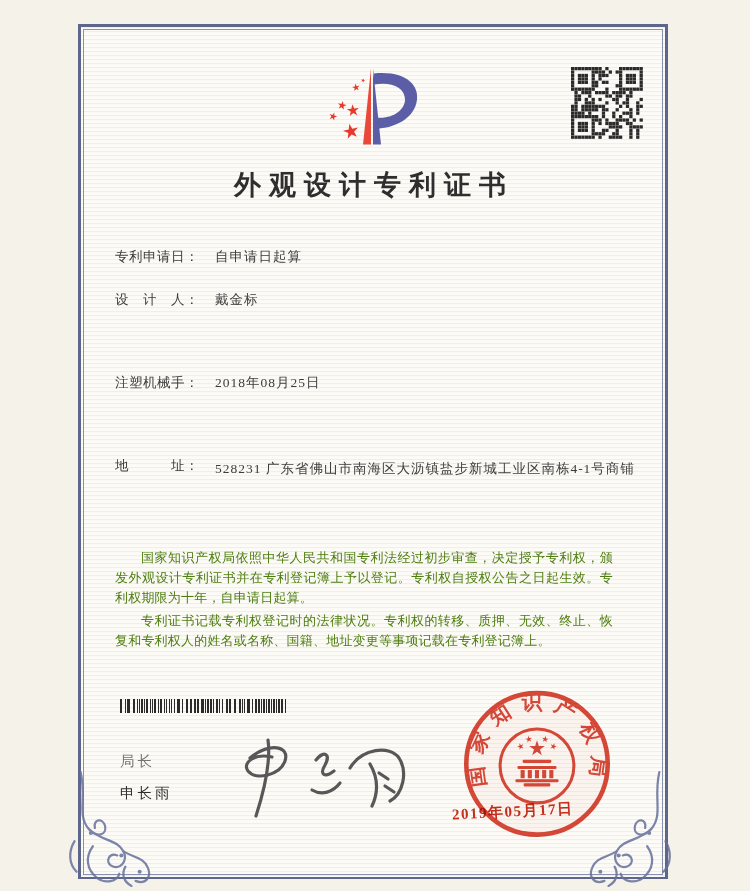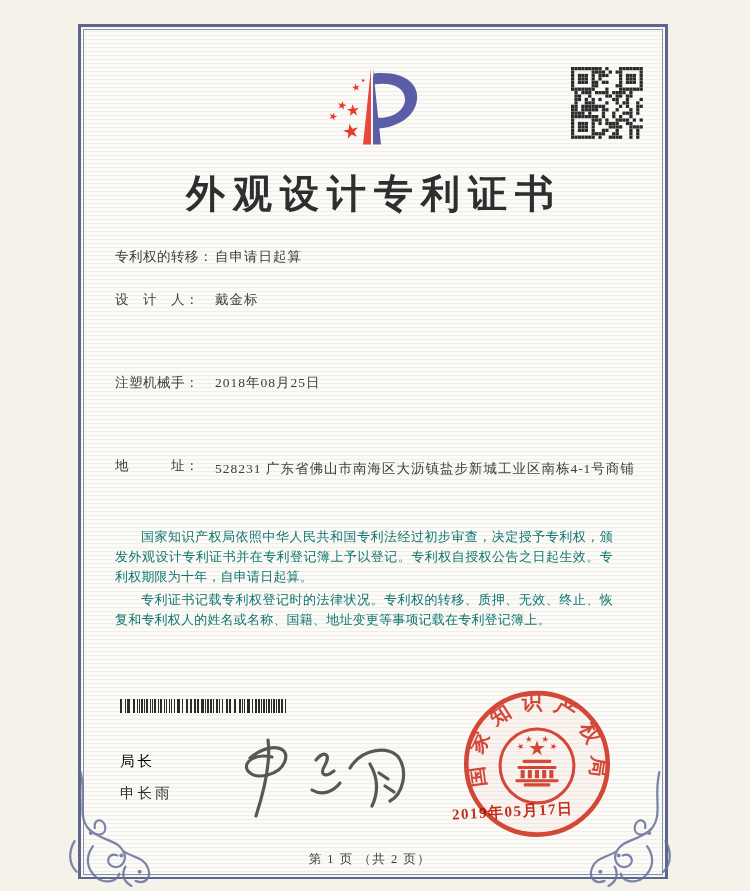--- a/index.html
+++ b/index.html
@@ -24,38 +24,38 @@
   .frame::after{
     content:"";position:absolute;inset:2px;border:1px solid #8991b1;pointer-events:none;
   }
   .certno{
     position:absolute;left:103px;top:68px;font-size:13.5px;letter-spacing:2.5px;color:#4a4a4a;
   }
   .logo{position:absolute;left:322px;top:58px;width:100px;height:96px;}
   .qr{position:absolute;left:571px;top:67px;width:72px;height:72px;}
   .title{
     position:absolute;left:78px;top:167px;width:584px;text-align:center;
-    font-size:39px;font-weight:bold;letter-spacing:8px;text-indent:8px;color:#2e2e2e;
+    font-size:27px;font-weight:bold;letter-spacing:8px;text-indent:8px;color:#2e2e2e;
   }
   .row{position:absolute;left:115px;font-size:13.5px;letter-spacing:.5px;color:#3d3d3d;white-space:nowrap;}
   .row .lbl{display:inline-block;min-width:100px;}
   .row .val{letter-spacing:1px;}
   .addr-val{
     display:inline-block;width:452px;vertical-align:top;white-space:normal;
     line-height:23px;word-break:break-all;letter-spacing:1px;
   }
   .pair2{position:absolute;left:253px;top:0;white-space:nowrap;}
   .body-text{
-    position:absolute;left:115px;top:527px;width:498px;
-    font-size:13px;line-height:20px;color:#0f766e;text-align:justify;letter-spacing:.2px;
+    position:absolute;left:115px;top:548px;width:498px;
+    font-size:13px;line-height:20px;color:#4d7c0f;text-align:justify;letter-spacing:.2px;
   }
   .body-text p{margin:0 0 3px 0;text-indent:2em;}
   .barcode{position:absolute;left:120px;top:699px;width:170px;height:14px;}
   .barcode i{position:absolute;top:0;bottom:0;background:#2b2b2b;}
-  .signer-title{position:absolute;left:120px;top:752px;font-size:14.5px;letter-spacing:3px;color:#000000;}
+  .signer-title{position:absolute;left:120px;top:752px;font-size:14.5px;letter-spacing:3px;color:#737373;}
   .signer-name{position:absolute;left:120px;top:784px;font-size:14.5px;letter-spacing:3px;color:#2f2f2f;}
   .signature{position:absolute;left:212px;top:736px;width:215px;height:85px;opacity:.85;}
   .seal{position:absolute;left:455px;top:686px;width:164px;height:164px;mix-blend-mode:multiply;opacity:.93;}
   .seal-date{
     position:absolute;left:452px;top:801px;width:170px;text-align:left;
     font-size:15px;font-weight:bold;color:#c8321f;letter-spacing:1.5px;
     transform:rotate(-3deg);mix-blend-mode:multiply;white-space:nowrap;
   }
   .footer{
     position:absolute;left:78px;top:851px;width:584px;text-align:center;
@@ -328,21 +328,21 @@
       <rect x="12" y="20" width="0.95" height="0.95" fill="#2a2a2a"></rect>
       <rect x="13" y="20" width="0.95" height="0.95" fill="#2a2a2a"></rect>
       <rect x="14" y="20" width="0.95" height="0.95" fill="#2a2a2a"></rect>
       <rect x="17" y="20" width="0.95" height="0.95" fill="#2a2a2a"></rect>
       <rect x="19" y="20" width="0.95" height="0.95" fill="#2a2a2a"></rect>
     </svg>
 
   <div class="title">外观设计专利证书</div>
 
   <div class="row" style="top:248px">
-    <span class="lbl">专利权的转移：</span><span class="val">自申请日起算</span>
+    <span class="lbl">专利申请日：</span><span class="val">自申请日起算</span>
   </div>
 
   <div class="row" style="top:291px">
     <span class="lbl">设　计　人：</span><span class="val">戴金标</span>
   </div>
 
 
   <div class="row" style="top:374px">
     <span class="lbl">注塑机械手：</span><span class="val">2018年08月25日</span>
   </div>
@@ -452,21 +452,20 @@
       <rect x="-9" y="4" width="4" height="8"></rect>
       <rect x="-2" y="4" width="4" height="8"></rect>
       <rect x="5" y="4" width="4" height="8"></rect>
       <rect x="12" y="4" width="4" height="8"></rect>
       <rect x="-21" y="13" width="42" height="3" rx="1"></rect>
       <rect x="-13" y="17" width="26" height="3" rx="1"></rect>
     </g>
   </svg>
   <div class="seal-date">2019年05月17日</div>
 
-  <div class="footer">第 1 页 （共 2 页）</div>
 
   <svg class="flourish bl" viewBox="0 0 100 118" aria-hidden="true">
     <g fill="none" stroke="#66709b" stroke-width="2.2" stroke-linecap="round" opacity="0.85">
       <path d="M30,2 C36,28 26,44 38,58 C46,67 56,64 54,55 C52,47 42,48 44,57"></path>
       <path d="M38,58 C50,70 66,68 72,80 C77,90 68,99 60,94 C54,90 58,81 66,84"></path>
       <path d="M72,80 C82,86 92,86 96,96 C100,105 94,113 84,109"></path>
       <path d="M42,75 C34,86 36,98 46,106 C54,112 66,110 68,102"></path>
       <path d="M74,95 C70,102 72,110 80,114"></path>
       <path d="M24,70 C18,80 18,92 26,100"></path>
       <circle cx="40" cy="62" r="2" fill="#66709b" stroke="none"></circle>

